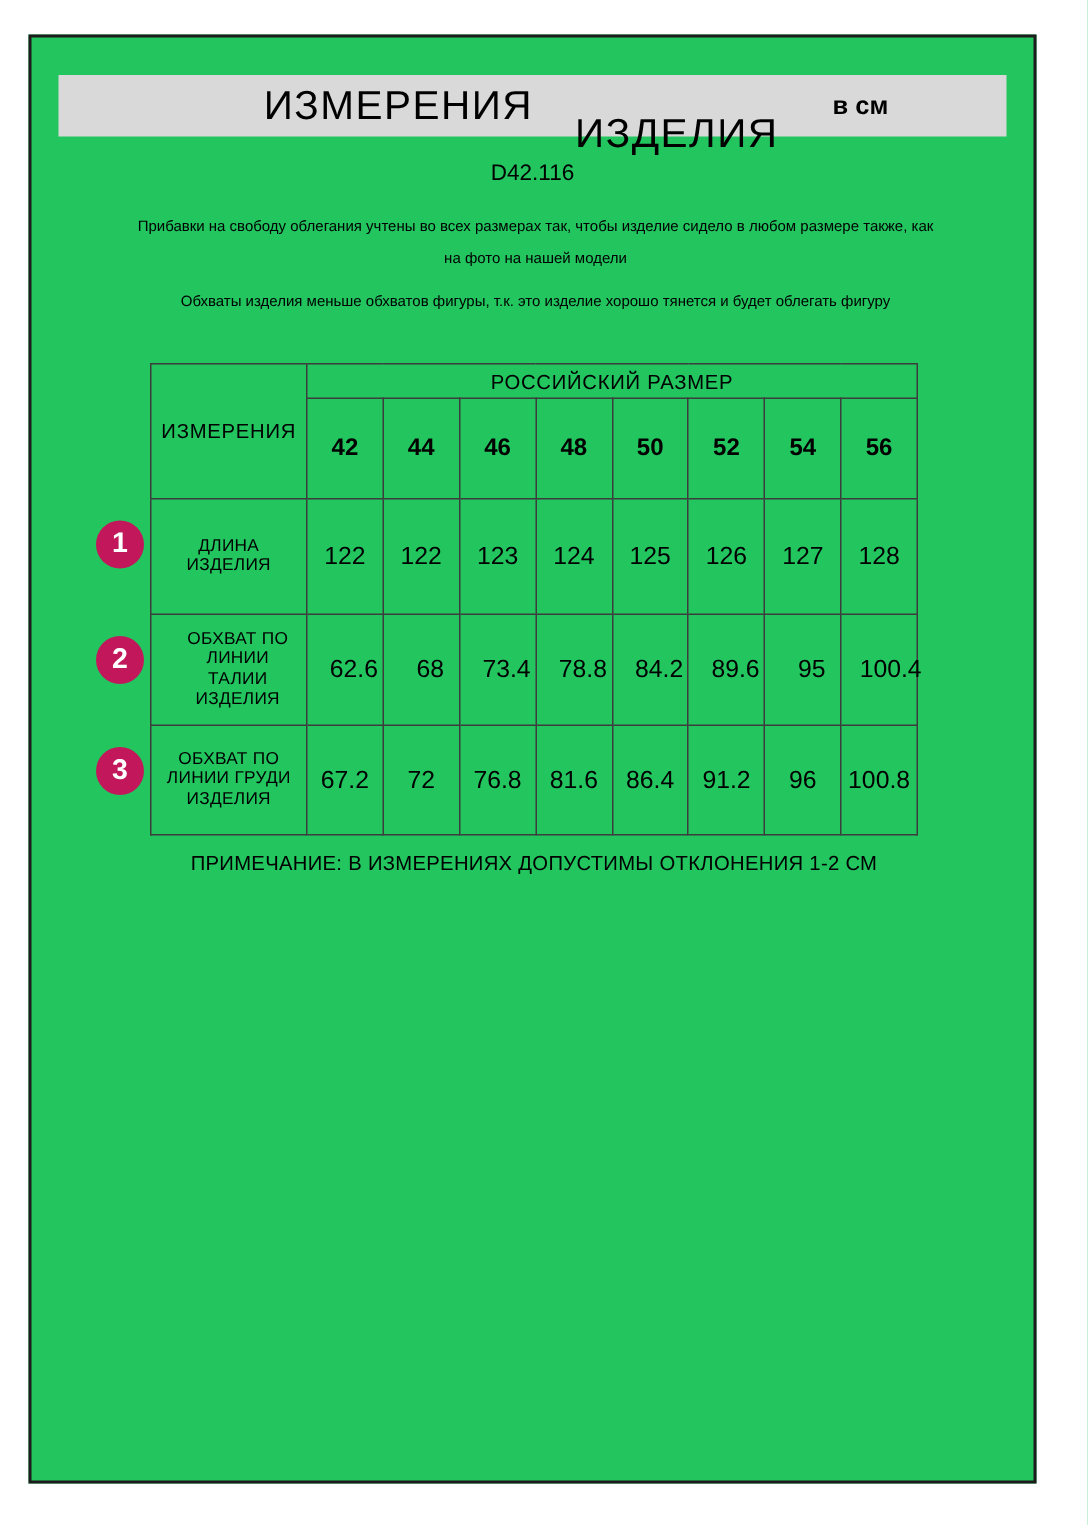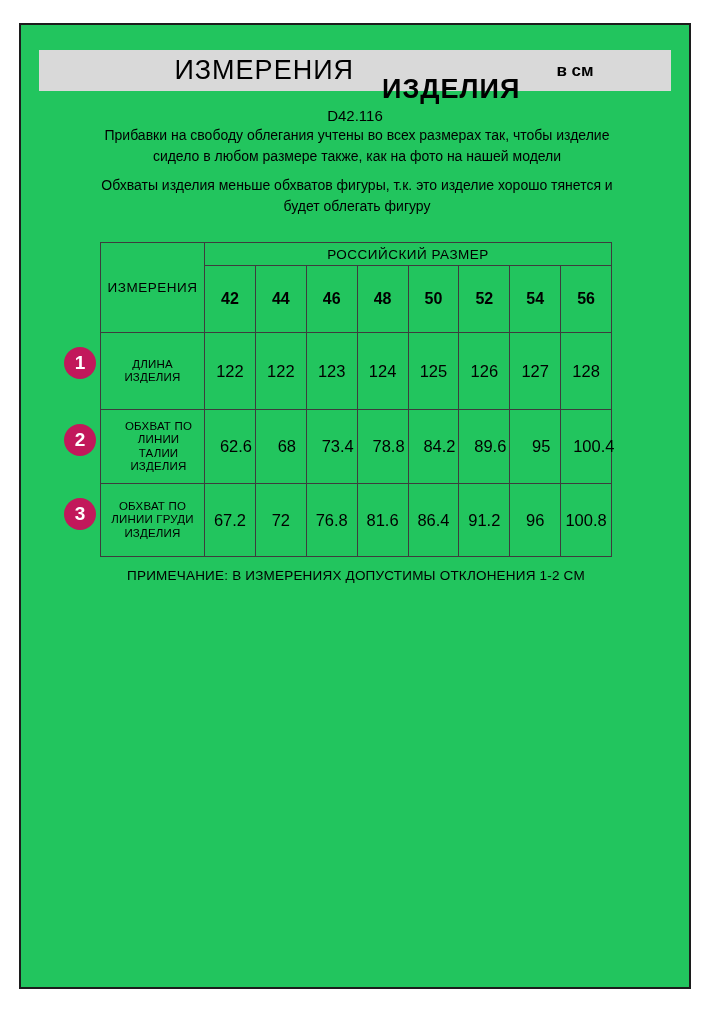--- a/index.html
+++ b/index.html
@@ -36,21 +36,21 @@
     box-sizing: border-box;
     white-space: nowrap;
   }
   .band .w-regular {
     font-size: 27px;
     font-weight: 400;
     letter-spacing: 1px;
   }
   .band .w-bold {
     font-size: 27px;
-    font-weight: 700;
+    font-weight: 400;
     letter-spacing: 1px;
     margin-left: 28px;
     margin-top: 37px;
   }
   .band .w-unit {
     font-size: 17px;
     font-weight: 700;
     margin-left: 36px;
   }
   
@@ -58,25 +58,25 @@
     position: absolute;
     top: 82px;
     left: 0;
     width: 100%;
     text-align: center;
     font-size: 15px;
     font-weight: 400;
   }
   .paras {
     position: absolute;
-    top: 100px;
+    top: 116px;
     left: 64px;
     width: 544px;
     text-align: center;
-    font-size: 14px;
+    font-size: 10px;
     line-height: 21px;
   }
   .paras p { margin: 0 0 8px 0; }
   
   table.size-table {
     position: absolute;
     top: 217px;
     left: 79px;
     border-collapse: collapse;
     table-layout: fixed;

